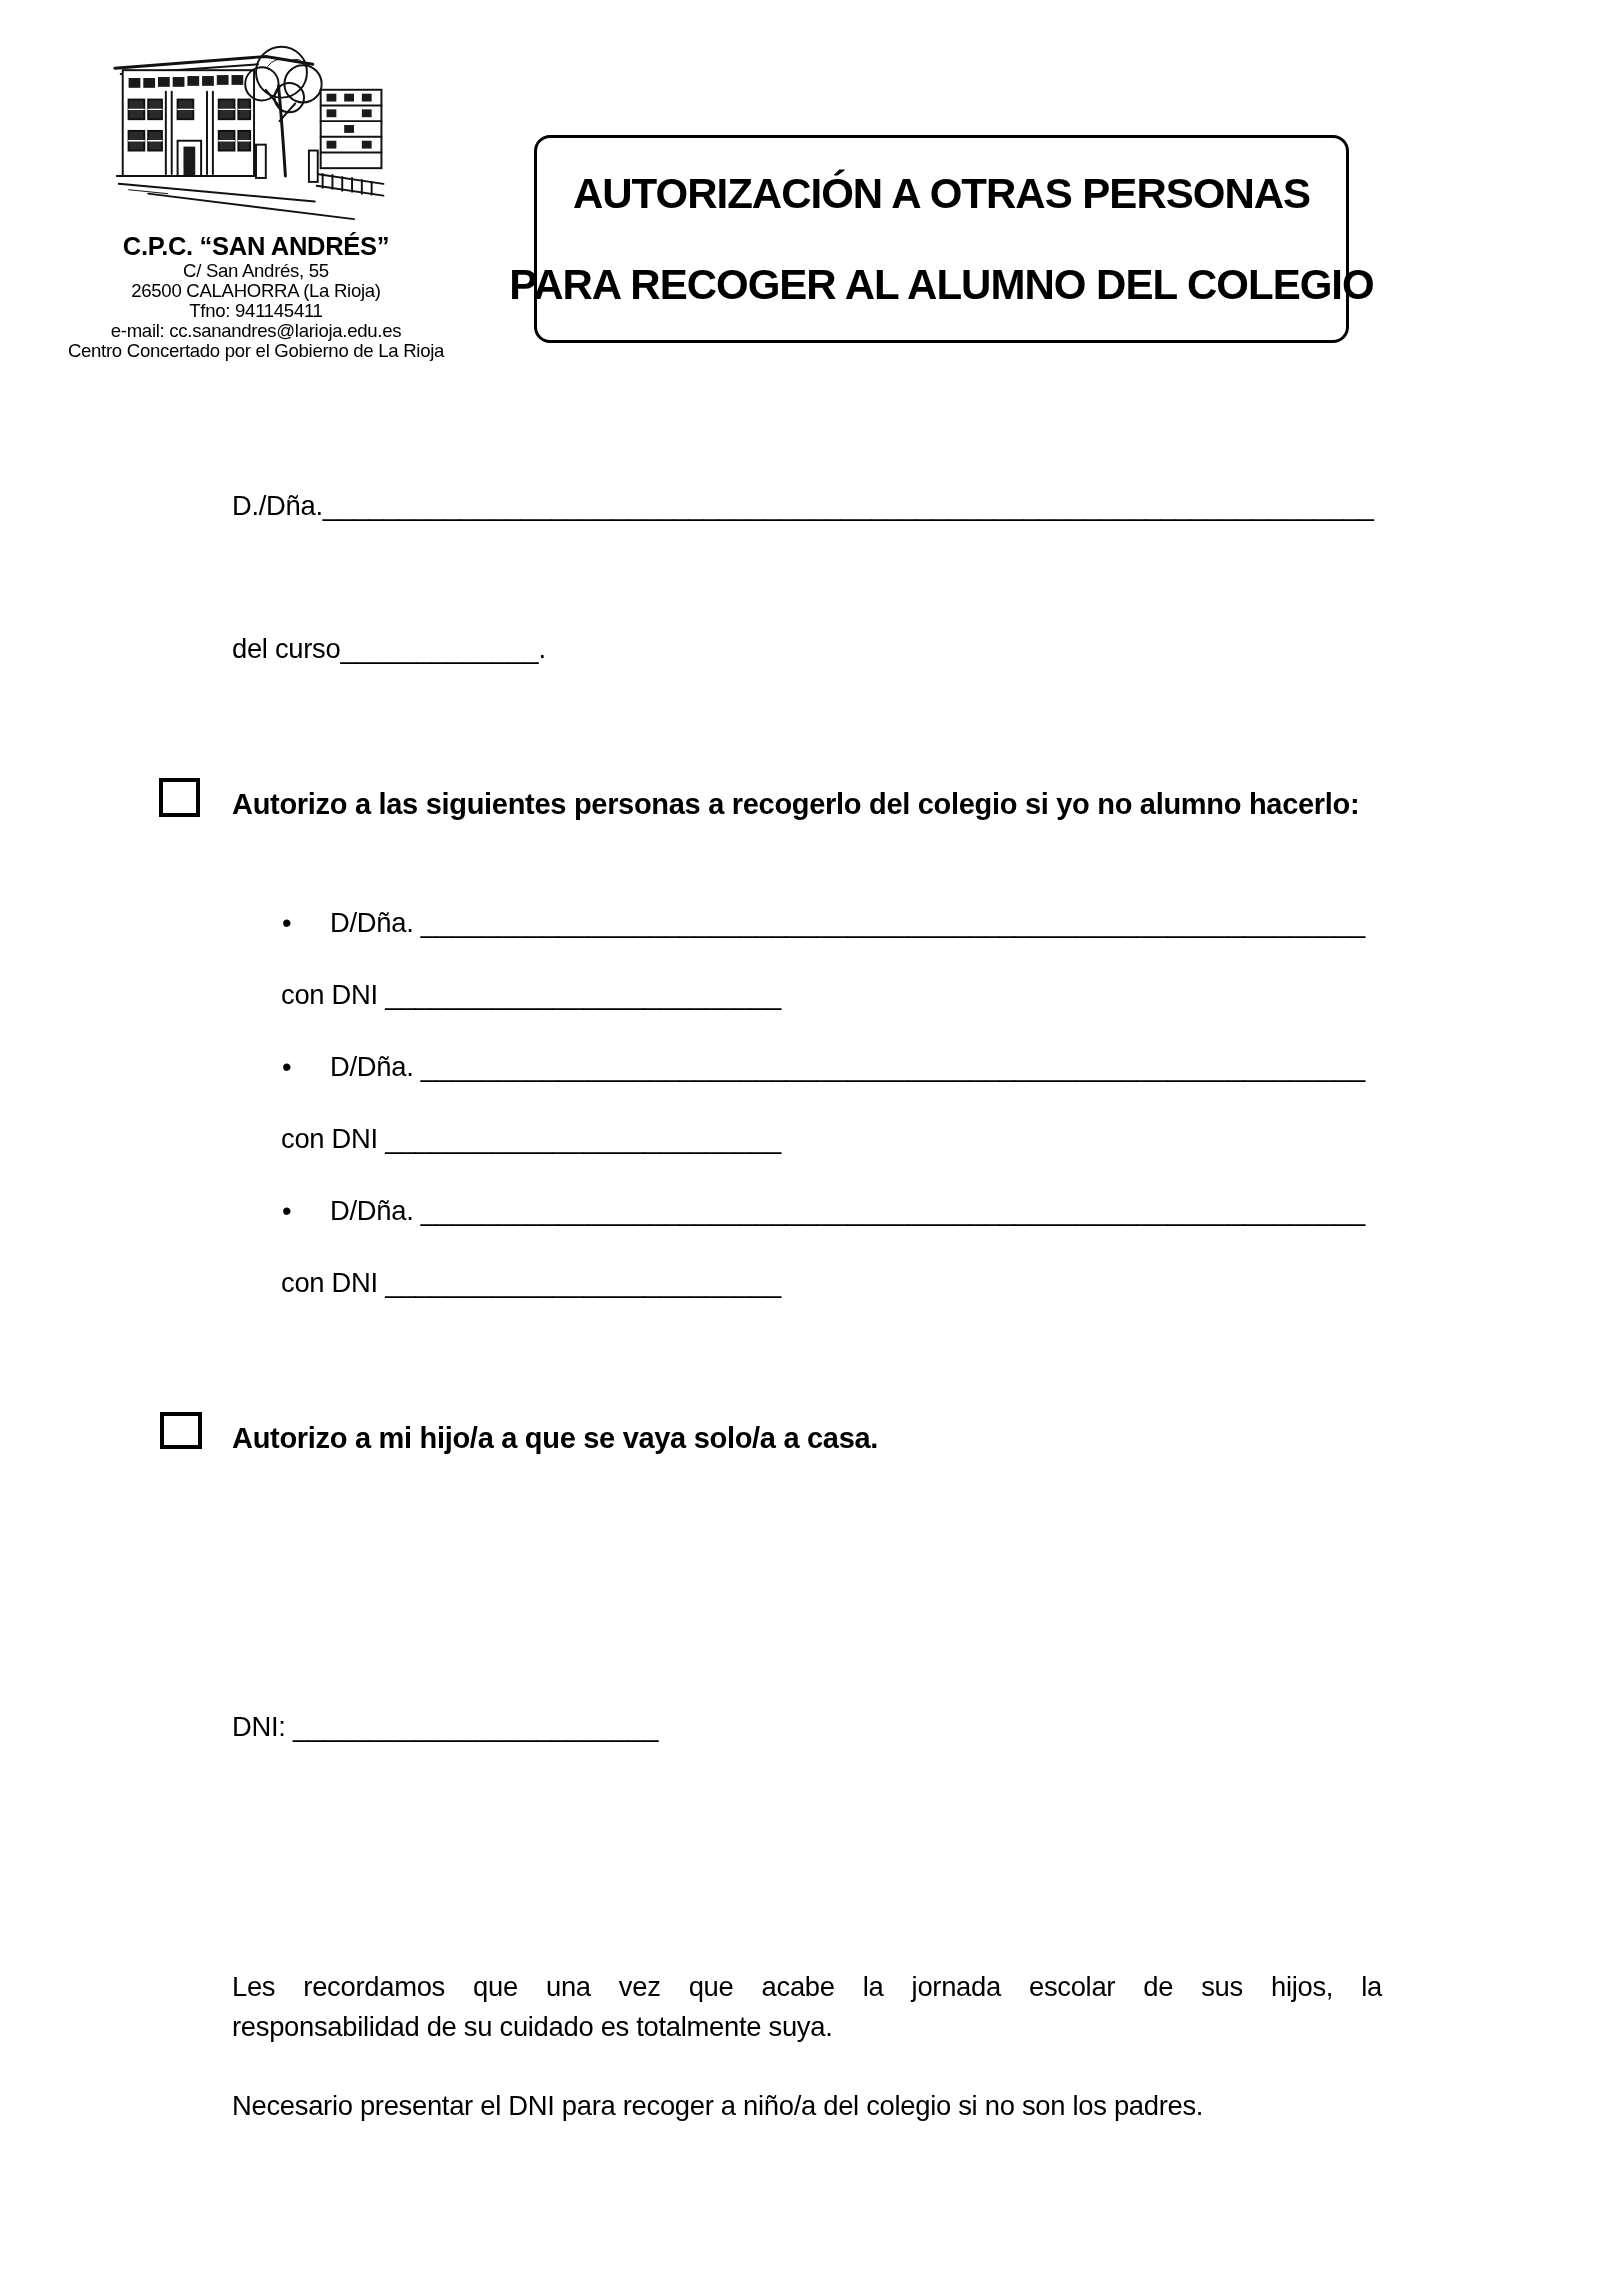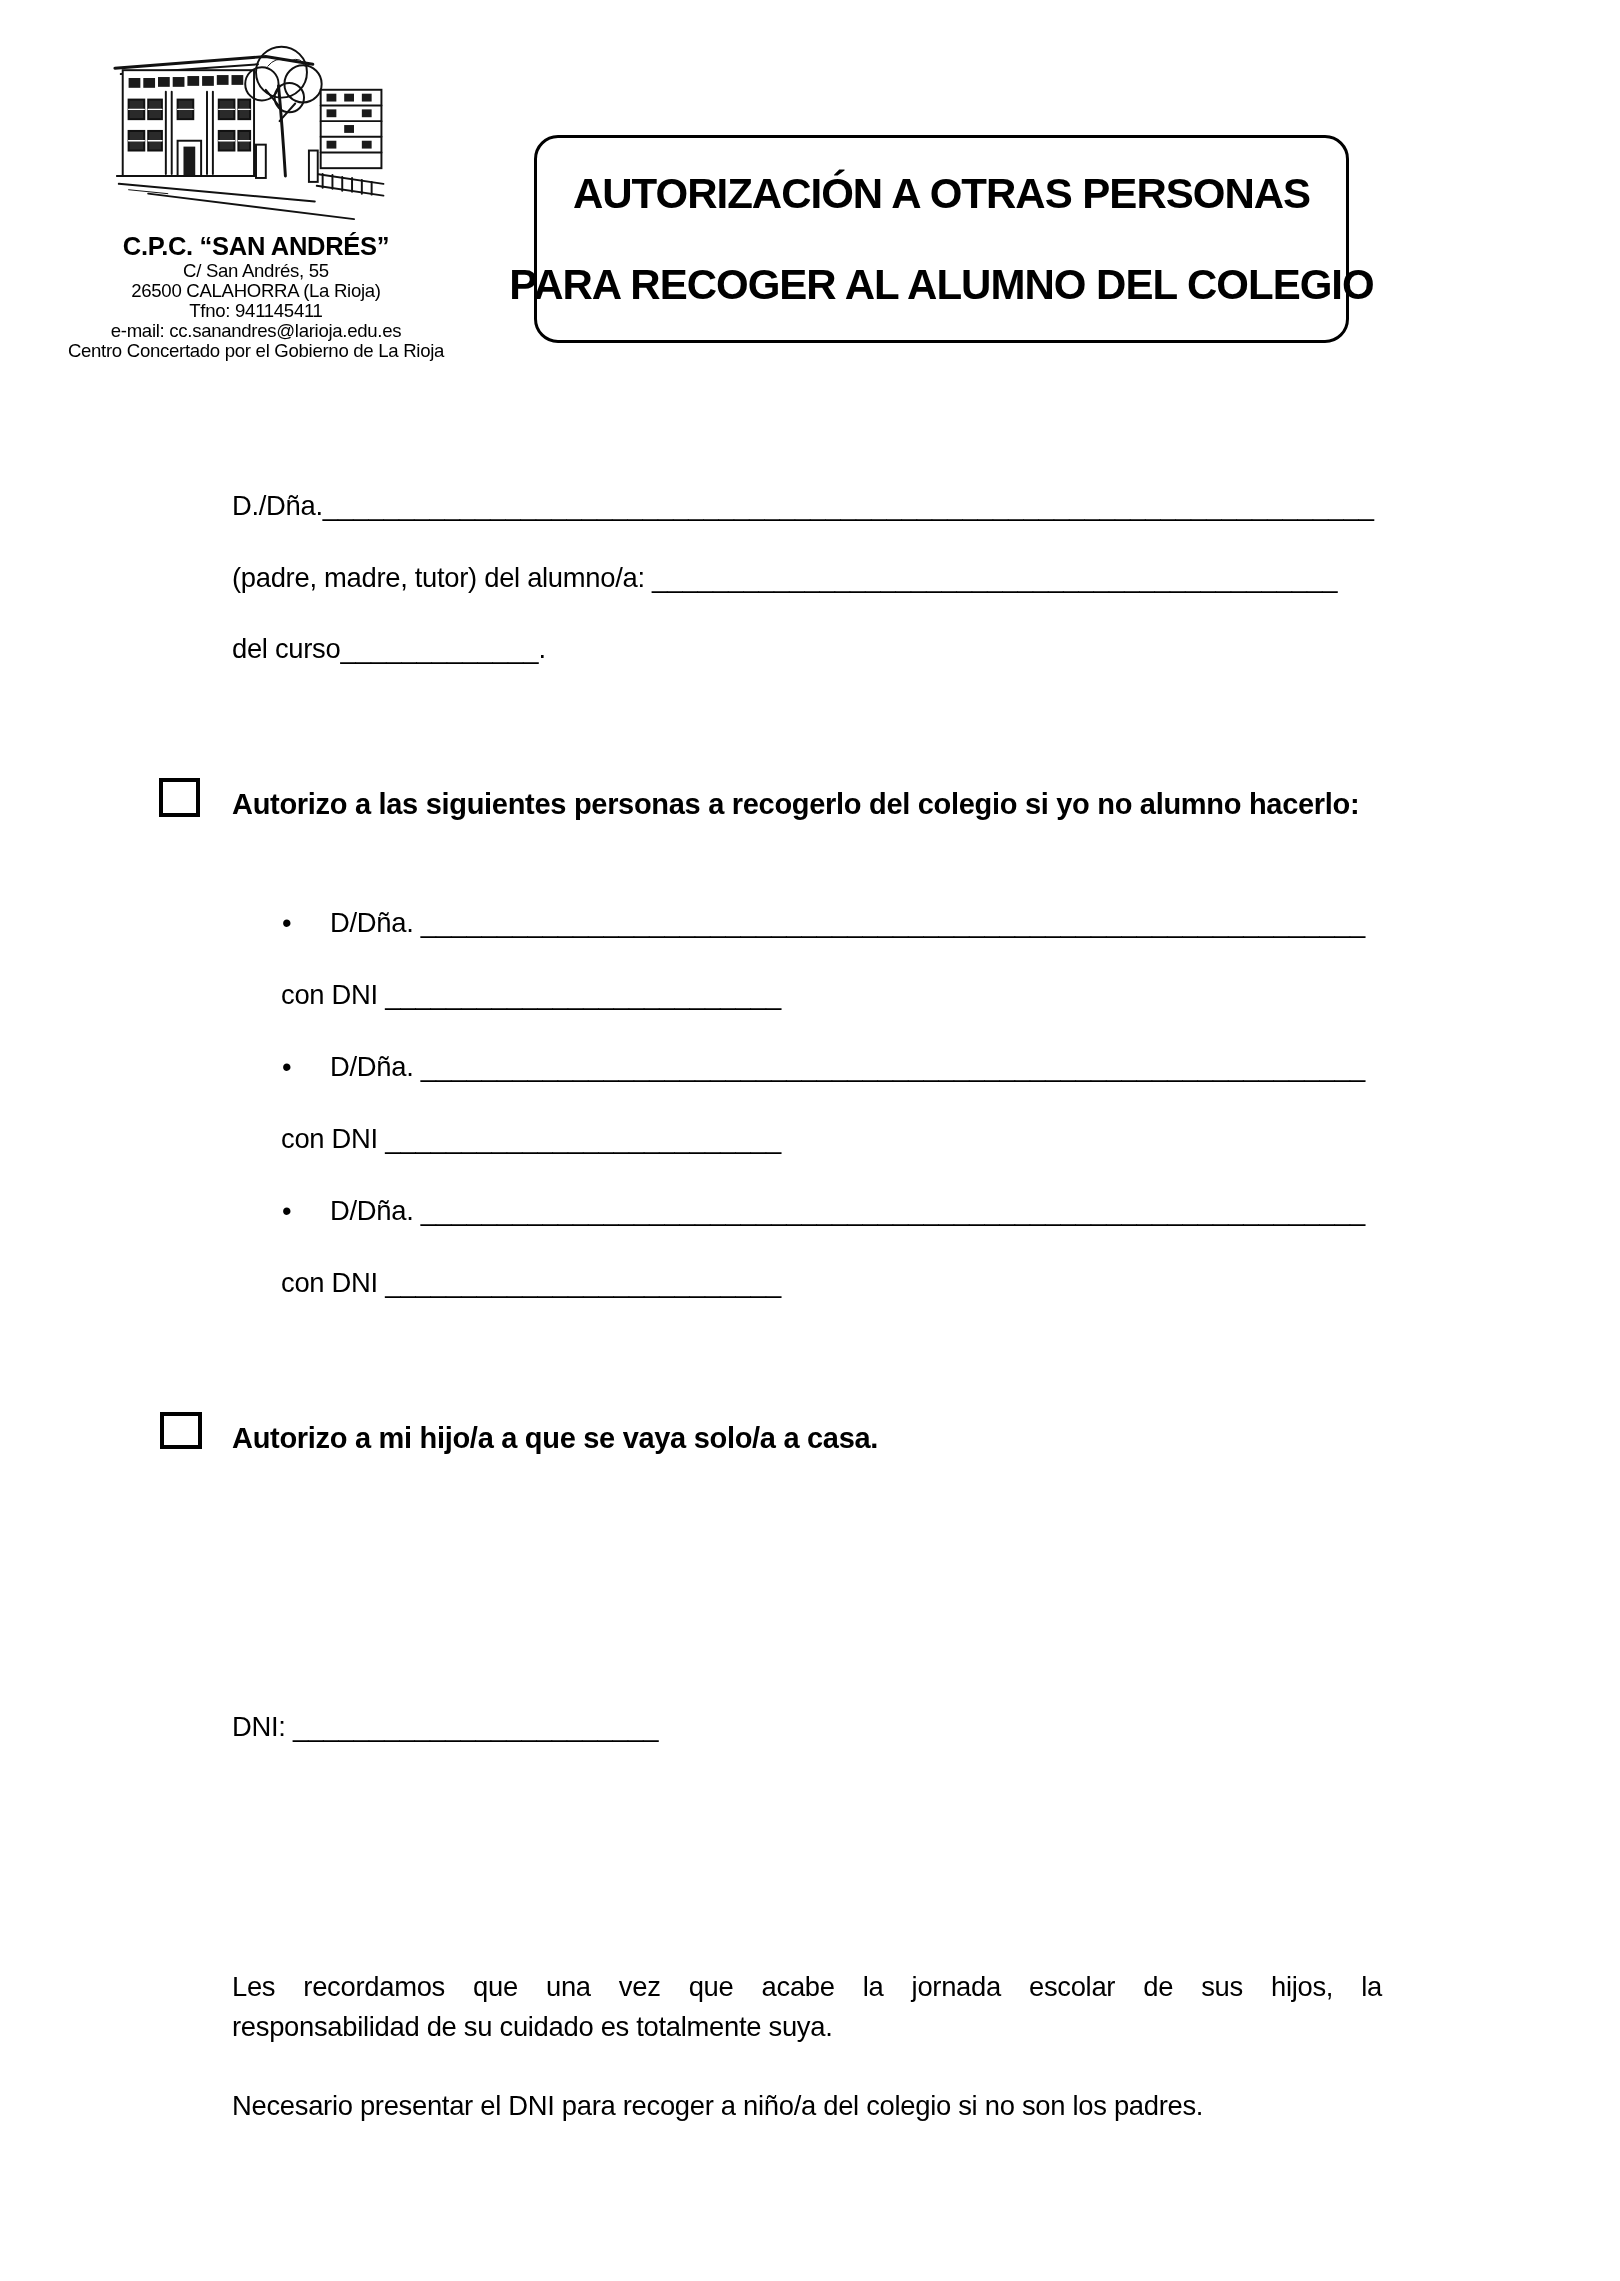--- a/index.html
+++ b/index.html
@@ -13,21 +13,21 @@
     margin:0 auto;
   }
   
   .logo-block{position:absolute;left:65px;top:27.4px;width:382px;text-align:center;}
   .logo-art{display:block;margin:0 auto;}
   .school-name{font-size:25.5px;font-weight:bold;letter-spacing:-0.3px;margin-top:3.9px;white-space:nowrap;}
   .school-line{font-size:18.6px;line-height:20px;letter-spacing:-0.3px;white-space:nowrap;}
   
   .title-box{
     position:absolute;left:534px;top:135px;width:815px;height:208px;
-    box-sizing:border-box;border:3.9px solid #000;border-radius:24px;
+    box-sizing:border-box;border:3.9px solid #000;border-radius:16px;
     display:flex;flex-direction:column;justify-content:center;align-items:center;gap:43px;
   }
   .title-line{font-size:42px;font-weight:bold;letter-spacing:-1px;white-space:nowrap;}
   
   .line{position:absolute;left:232px;font-size:27.4px;line-height:33px;letter-spacing:-0.3px;white-space:nowrap;}
   .blank{letter-spacing:0;}
   .bold-statement{position:absolute;left:232px;font-size:29px;line-height:46px;font-weight:bold;letter-spacing:-0.3px;}
   .checkbox{
     position:absolute;width:41px;height:39px;box-sizing:border-box;
     border:4.9px solid #000;background:#fff;cursor:pointer;
@@ -146,23 +146,20 @@
   </div>
 
   <div class="title-box">
     <div class="title-line">AUTORIZACIÓN A OTRAS PERSONAS</div>
     <div class="title-line">PARA RECOGER AL ALUMNO DEL COLEGIO</div>
   </div>
 
   <div class="line" style="top:489px;">
     <span>D./Dña.</span><span class="blank">_____________________________________________________________________</span>
   </div>
-  <div class="line" style="top:561px;">
-    <span>(padre, madre, tutor) del alumno/a: </span><span class="blank">_____________________________________________</span>
-  </div>
   <div class="line" style="top:632px;">
     <span>del curso</span><span class="blank">_____________</span><span>.</span>
   </div>
 
   <div class="checkbox" style="left:159px;top:778px;"></div>
   <div class="bold-statement" style="top:781px;width:1240px;">Autorizo a las siguientes personas a recogerlo del colegio si yo no alumno hacerlo:</div>
 
   <div class="line person-name-row" style="top:906px;">
     <span class="bullet">•</span><span>D/Dña. </span><span class="blank">______________________________________________________________</span>
   </div>

